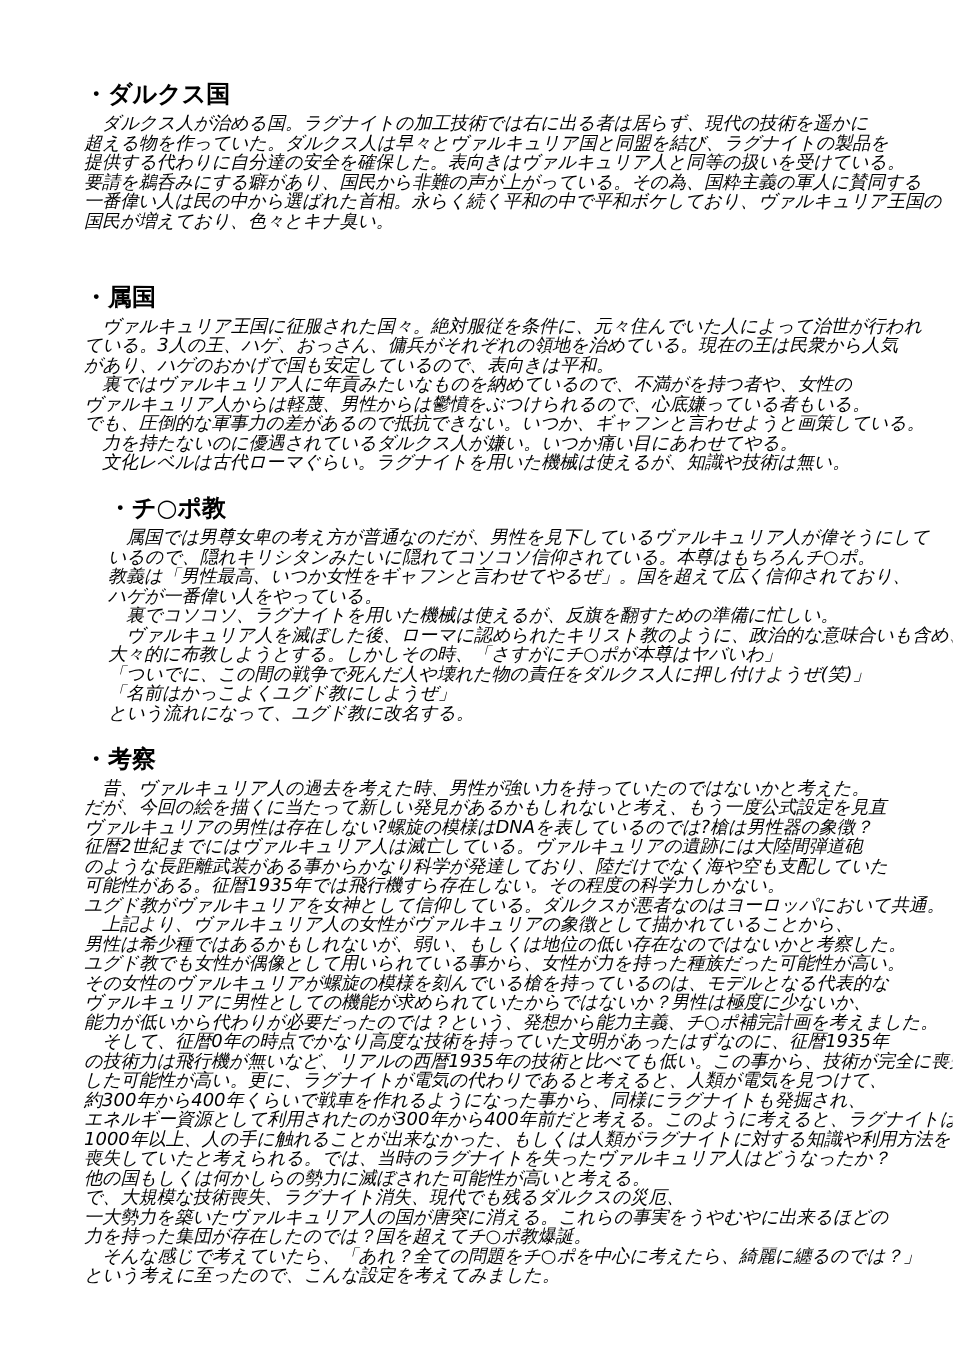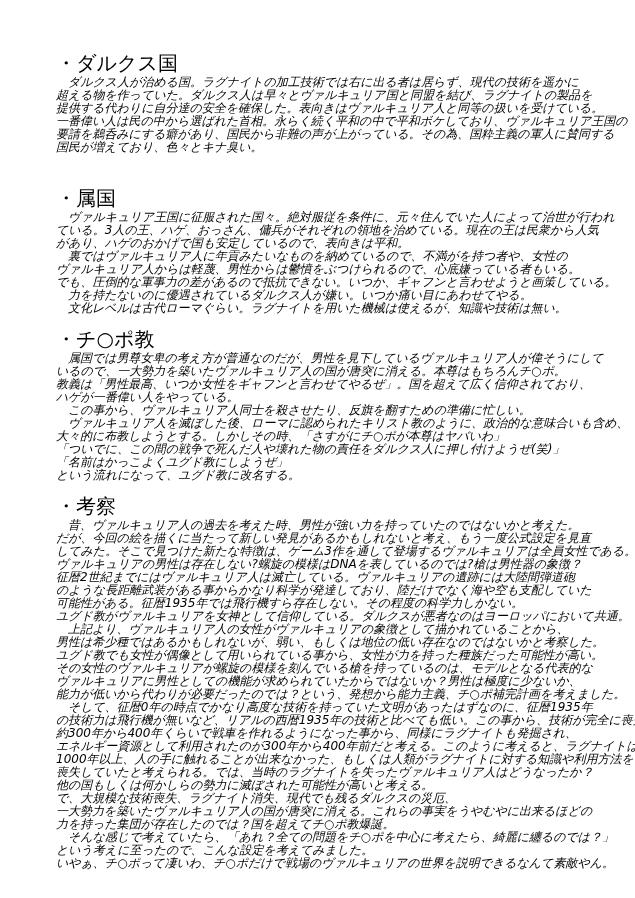--- a/index.html
+++ b/index.html
@@ -16,51 +16,51 @@
   }
   .page {
     box-sizing: border-box;
     width: 635px;
     height: 898px;
     padding: 53px 20px 10px 56px;
     background: #ffffff;
   }
   .section { margin: 0; }
   .section-title {
-    font-size: 20px;
-    font-weight: normal;
+    font-size: 16px;
+    font-weight: bold;
     line-height: 20px;
     margin: 0 0 3px 0;
     white-space: pre;
   }
   .section-lines { margin: 0; font-style: italic; }
   .line {
     font-size: 12px;
     line-height: 13px;
     white-space: pre;
     letter-spacing: 0;
   }
   .section-1 { margin-bottom: 27px; }
   .section-2 { margin-bottom: 14px; margin-top: 34px; }
-  .section-3 { margin-bottom: 14px; }
+  .section-3 { margin-bottom: 14px; margin-left: 16px; }
   .section-4 { margin-bottom: 0; }
 </style>
 </head>
 <body>
 
 <div class="page">
 
   <div class="section section-1">
     <div class="section-title">・ダルクス国</div>
     <div class="section-lines">
         <div class="line">　ダルクス人が治める国。ラグナイトの加工技術では右に出る者は居らず、現代の技術を遥かに</div>
         <div class="line">超える物を作っていた。ダルクス人は早々とヴァルキュリア国と同盟を結び、ラグナイトの製品を</div>
         <div class="line">提供する代わりに自分達の安全を確保した。表向きはヴァルキュリア人と同等の扱いを受けている。</div>
+        <div class="line">要請を鵜呑みにする癖があり、国民から非難の声が上がっている。その為、国粋主義の軍人に賛同する</div>
         <div class="line">一番偉い人は民の中から選ばれた首相。永らく続く平和の中で平和ボケしており、ヴァルキュリア王国の</div>
-        <div class="line">要請を鵜呑みにする癖があり、国民から非難の声が上がっている。その為、国粋主義の軍人に賛同する</div>
         <div class="line">国民が増えており、色々とキナ臭い。</div>
       </div>
   </div>
 
   <div class="section section-2">
     <div class="section-title">・属国</div>
     <div class="section-lines">
         <div class="line">　ヴァルキュリア王国に征服された国々。絶対服従を条件に、元々住んでいた人によって治世が行われ</div>
         <div class="line">ている。3人の王、ハゲ、おっさん、傭兵がそれぞれの領地を治めている。現在の王は民衆から人気</div>
         <div class="line">があり、ハゲのおかげで国も安定しているので、表向きは平和。</div>
@@ -69,58 +69,57 @@
         <div class="line">でも、圧倒的な軍事力の差があるので抵抗できない。いつか、ギャフンと言わせようと画策している。</div>
         <div class="line">　力を持たないのに優遇されているダルクス人が嫌い。いつか痛い目にあわせてやる。</div>
         <div class="line">　文化レベルは古代ローマぐらい。ラグナイトを用いた機械は使えるが、知識や技術は無い。</div>
       </div>
   </div>
 
   <div class="section section-3">
     <div class="section-title">・チ○ポ教</div>
     <div class="section-lines">
         <div class="line">　属国では男尊女卑の考え方が普通なのだが、男性を見下しているヴァルキュリア人が偉そうにして</div>
-        <div class="line">いるので、一大勢力を築いたヴァルキュリア人の国が唐突に消える。本尊はもちろんチ○ポ。</div>
+        <div class="line">いるので、隠れキリシタンみたいに隠れてコソコソ信仰されている。本尊はもちろんチ○ポ。</div>
         <div class="line">教義は「男性最高、いつか女性をギャフンと言わせてやるぜ」。国を超えて広く信仰されており、</div>
         <div class="line">ハゲが一番偉い人をやっている。</div>
-        <div class="line">　この事から、ヴァルキュリア人同士を殺させたり、反旗を翻すための準備に忙しい。</div>
+        <div class="line">　裏でコソコソ、ラグナイトを用いた機械は使えるが、反旗を翻すための準備に忙しい。</div>
         <div class="line">　ヴァルキュリア人を滅ぼした後、ローマに認められたキリスト教のように、政治的な意味合いも含め、</div>
         <div class="line">大々的に布教しようとする。しかしその時、「さすがにチ○ポが本尊はヤバいわ」</div>
         <div class="line">「ついでに、この間の戦争で死んだ人や壊れた物の責任をダルクス人に押し付けようぜ(笑)」</div>
         <div class="line">「名前はかっこよくユグド教にしようぜ」</div>
         <div class="line">という流れになって、ユグド教に改名する。</div>
       </div>
   </div>
 
   <div class="section section-4">
     <div class="section-title">・考察</div>
     <div class="section-lines">
         <div class="line">　昔、ヴァルキュリア人の過去を考えた時、男性が強い力を持っていたのではないかと考えた。</div>
         <div class="line">だが、今回の絵を描くに当たって新しい発見があるかもしれないと考え、もう一度公式設定を見直</div>
-        <div class="line">してみた。そこで見つけた新たな特徴は、ゲーム3作を通して登場するヴァルキュリアは全員女性である。</div>
         <div class="line">ヴァルキュリアの男性は存在しない?螺旋の模様はDNAを表しているのでは?槍は男性器の象徴？</div>
         <div class="line">征暦2世紀までにはヴァルキュリア人は滅亡している。ヴァルキュリアの遺跡には大陸間弾道砲</div>
         <div class="line">のような長距離武装がある事からかなり科学が発達しており、陸だけでなく海や空も支配していた</div>
         <div class="line">可能性がある。征暦1935年では飛行機すら存在しない。その程度の科学力しかない。</div>
         <div class="line">ユグド教がヴァルキュリアを女神として信仰している。ダルクスが悪者なのはヨーロッパにおいて共通。</div>
         <div class="line">　上記より、ヴァルキュリア人の女性がヴァルキュリアの象徴として描かれていることから、</div>
         <div class="line">男性は希少種ではあるかもしれないが、弱い、もしくは地位の低い存在なのではないかと考察した。</div>
         <div class="line">ユグド教でも女性が偶像として用いられている事から、女性が力を持った種族だった可能性が高い。</div>
         <div class="line">その女性のヴァルキュリアが螺旋の模様を刻んでいる槍を持っているのは、モデルとなる代表的な</div>
         <div class="line">ヴァルキュリアに男性としての機能が求められていたからではないか？男性は極度に少ないか、</div>
         <div class="line">能力が低いから代わりが必要だったのでは？という、発想から能力主義、チ○ポ補完計画を考えました。</div>
         <div class="line">　そして、征暦0年の時点でかなり高度な技術を持っていた文明があったはずなのに、征暦1935年</div>
         <div class="line">の技術力は飛行機が無いなど、リアルの西暦1935年の技術と比べても低い。この事から、技術が完全に喪失</div>
+        <div class="line">した可能性が高い。更に、ラグナイトが電気の代わりであると考えると、人類が電気を見つけて、</div>
         <div class="line">約300年から400年くらいで戦車を作れるようになった事から、同様にラグナイトも発掘され、</div>
         <div class="line">エネルギー資源として利用されたのが300年から400年前だと考える。このように考えると、ラグナイトは</div>
         <div class="line">1000年以上、人の手に触れることが出来なかった、もしくは人類がラグナイトに対する知識や利用方法を</div>
         <div class="line">喪失していたと考えられる。では、当時のラグナイトを失ったヴァルキュリア人はどうなったか？</div>
         <div class="line">他の国もしくは何かしらの勢力に滅ぼされた可能性が高いと考える。</div>
         <div class="line">で、大規模な技術喪失、ラグナイト消失、現代でも残るダルクスの災厄、</div>
         <div class="line">一大勢力を築いたヴァルキュリア人の国が唐突に消える。これらの事実をうやむやに出来るほどの</div>
         <div class="line">力を持った集団が存在したのでは？国を超えてチ○ポ教爆誕。</div>
         <div class="line">　そんな感じで考えていたら、「あれ？全ての問題をチ○ポを中心に考えたら、綺麗に纏るのでは？」</div>
         <div class="line">という考えに至ったので、こんな設定を考えてみました。</div>
-        <div class="line">いやぁ、チ○ポって凄いわ、チ○ポだけで戦場のヴァルキュリアの世界を説明できるなんて素敵やん。</div>
       </div>
   </div>
 
 </div>
 
 </body></html>

